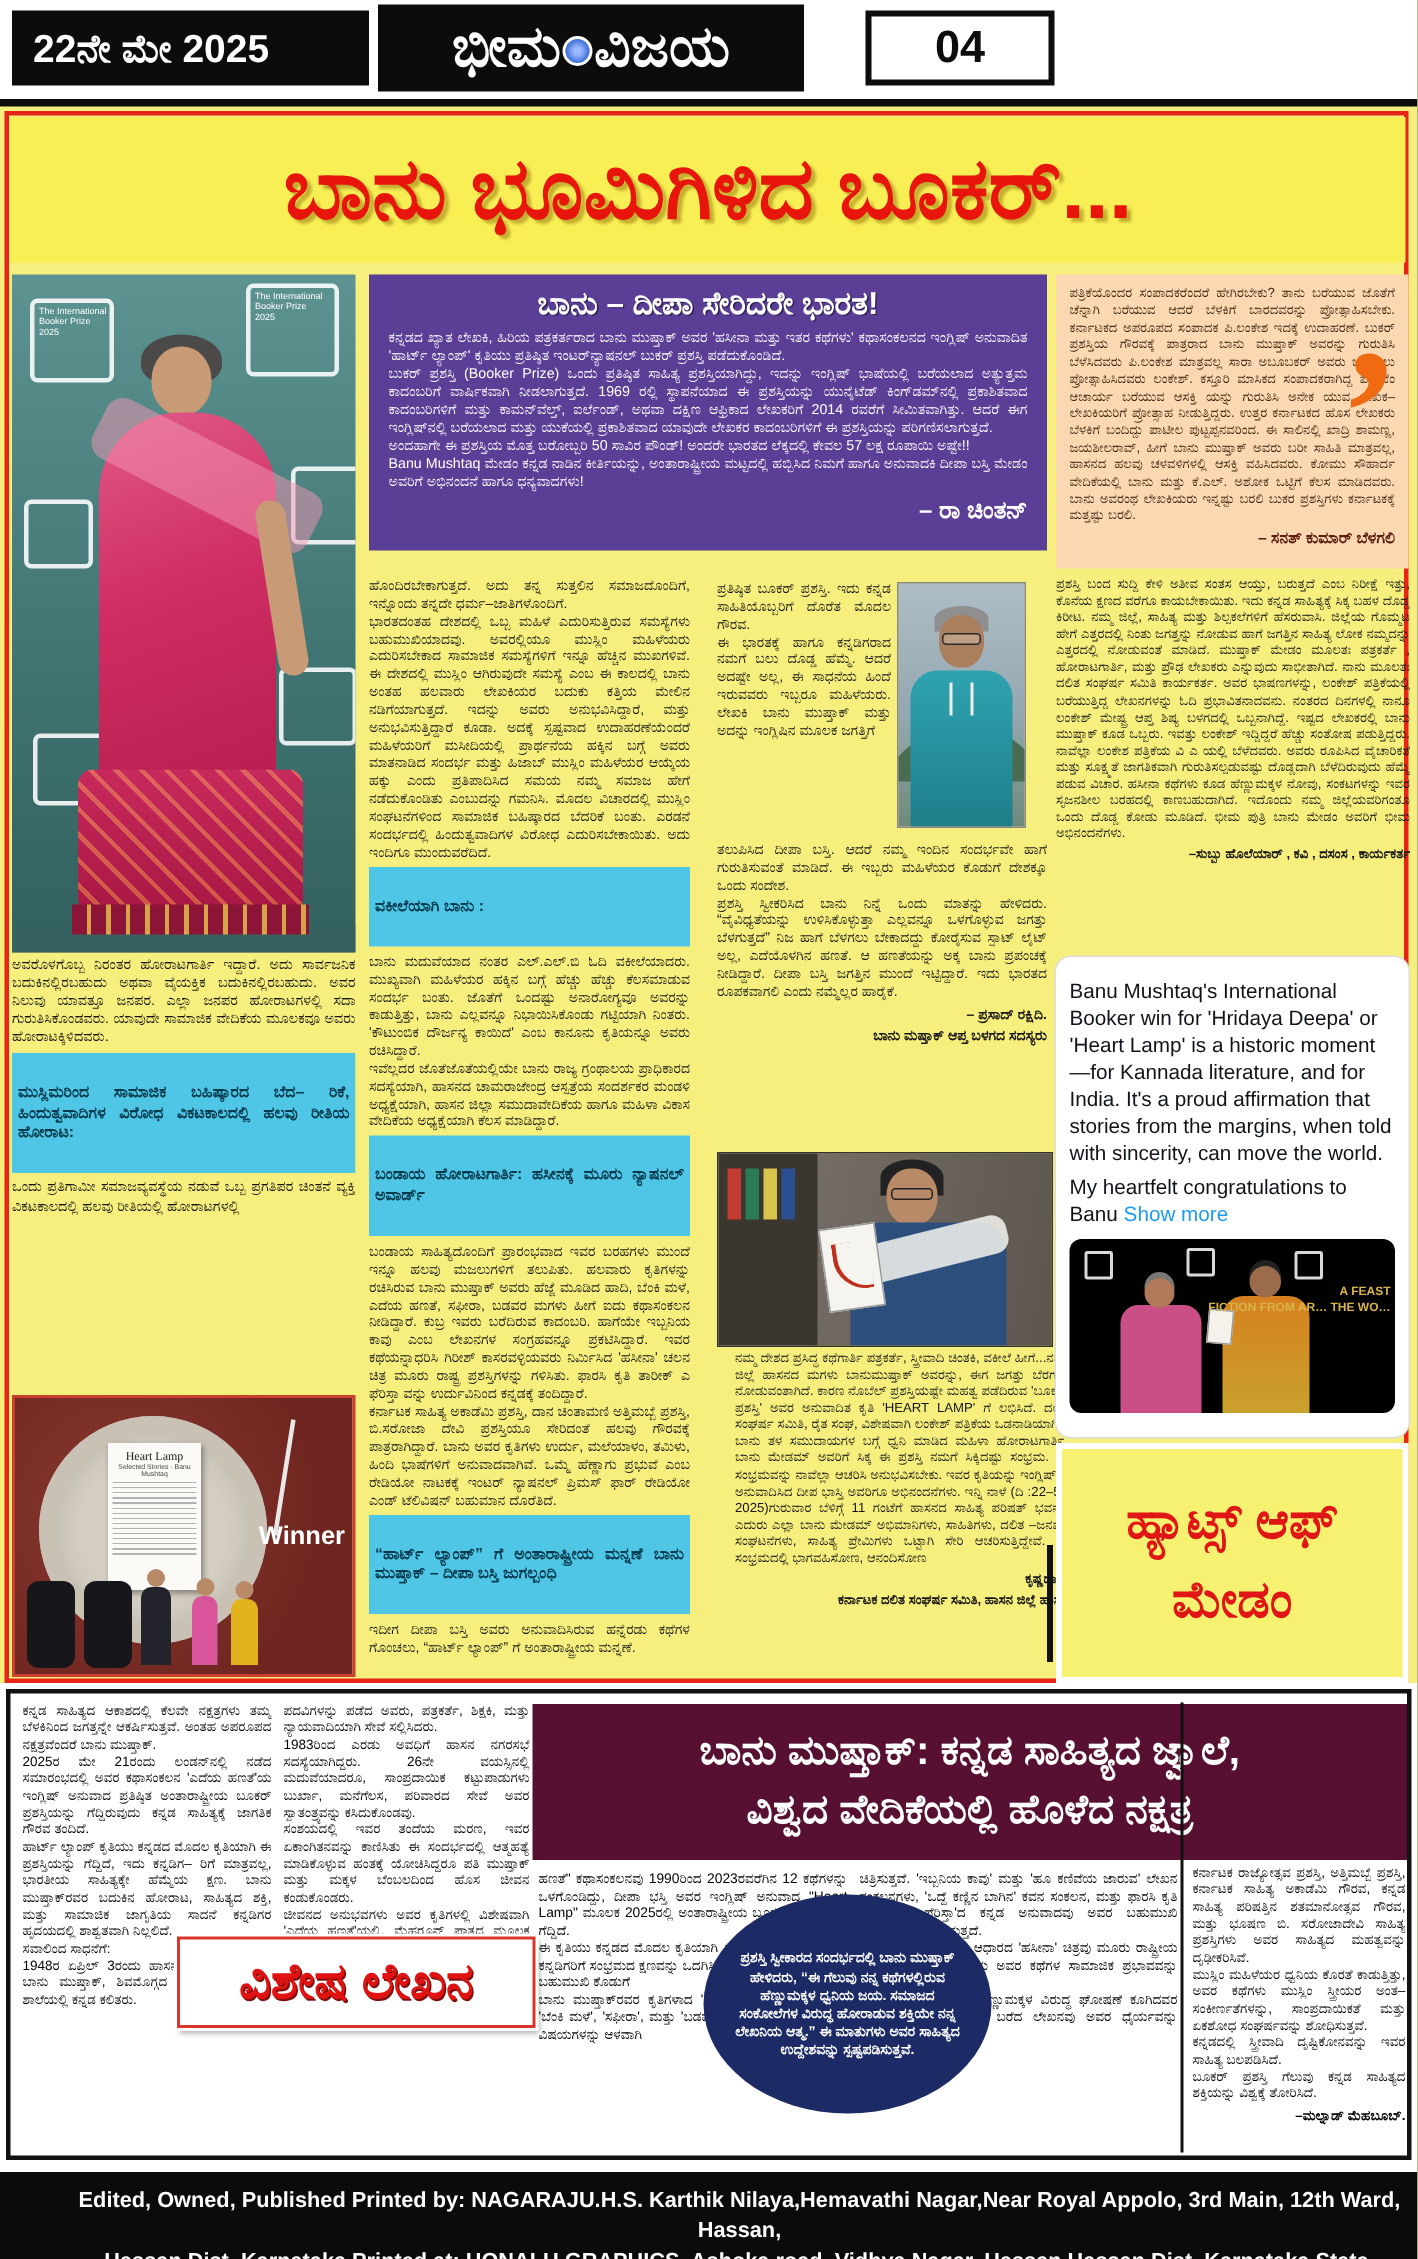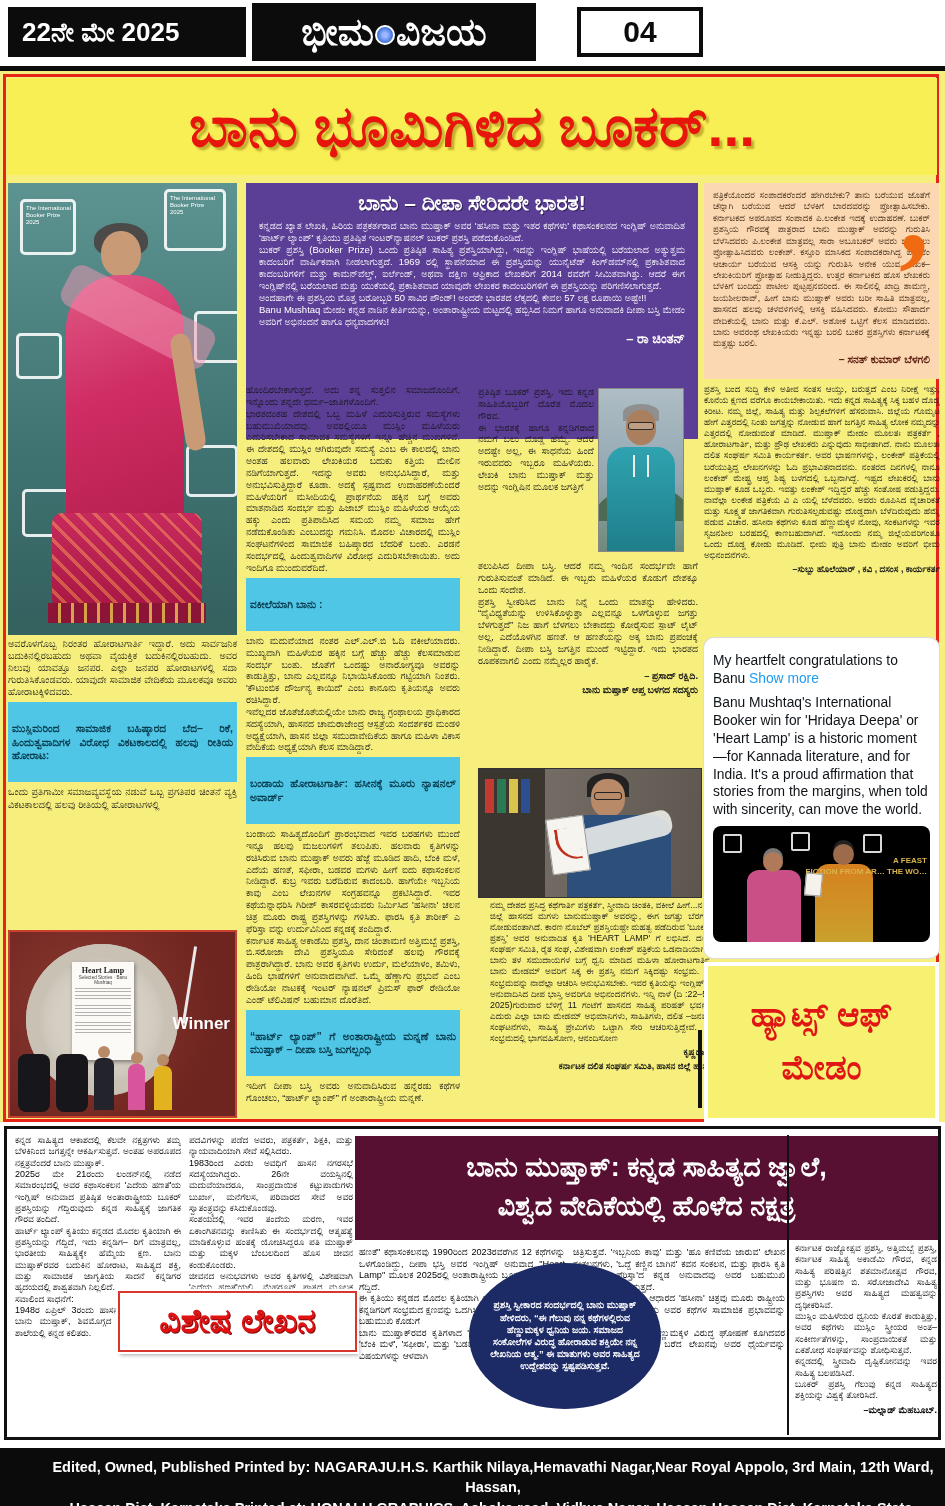--- a/index.html
+++ b/index.html
@@ -40,34 +40,34 @@
 
   
   .col{font-size:9.6px;line-height:1.26;color:#161616;}
   .subhead{background:#4fc6e6;color:#063a4d;font-weight:bold;font-size:10.6px;padding:20px 4px;margin:4px 0;display:block;}
   .sig{font-weight:bold;text-align:right;display:block;margin-top:3px;}
 
   .left-text{left:8px;top:638px;width:229px;height:288px;}
   .stage-photo{left:8px;top:930px;width:229px;height:188px;background:radial-gradient(circle at 32% 42%,#8a3a30,#6e241f 75%);border:2px solid #c8402f;box-sizing:border-box;overflow:hidden;}
   .plate{position:absolute;left:16px;top:12px;width:152px;height:152px;border-radius:50%;background:#d5cec2;box-shadow:inset 0 0 0 12px #c9c1b4,inset 0 0 28px rgba(0,0,0,.3);}
   .stage-card{position:absolute;left:62px;top:30px;width:62px;height:98px;background:#fbfaf6;text-align:center;padding:4px 3px;box-sizing:border-box;box-shadow:1px 2px 4px rgba(0,0,0,.4);}
-  .stage-card .ct{font-family:"Liberation Serif",serif;font-size:8px;font-weight:bold;color:#222;}
+  .stage-card .ct{font-family:"Liberation Serif",serif;font-size:8px;font-weight:normal;color:#222;}
   .stage-card .cs{font-size:4.6px;color:#444;}
   .stage-card .cl{height:50px;margin-top:3px;background:repeating-linear-gradient(#777 0 0.8px,transparent 0.8px 3.4px);opacity:.55;}
   .winner{position:absolute;right:5px;top:82px;color:#fff;font-weight:bold;font-size:17px;}
   .knife{position:absolute;right:44px;top:14px;width:3px;height:78px;background:#e8e8e8;transform:rotate(9deg);}
   .cyl{position:absolute;bottom:4px;width:32px;height:58px;background:#17171b;border-radius:8px;}
   .fig{position:absolute;bottom:6px;border-radius:7px 7px 0 0;}
   .fig::before{content:"";position:absolute;left:50%;top:-12px;transform:translateX(-50%);width:12px;height:12px;border-radius:50%;background:#b98a68;}
 
   
-  .purple{left:246px;top:183px;width:452px;height:256px;background:#5b3e96;color:#fff;padding:8px 13px;box-sizing:border-box;overflow:hidden;}
+  .purple{left:246px;top:183px;width:452px;height:184px;background:#5b3e96;color:#fff;padding:8px 13px;box-sizing:border-box;overflow:hidden;}
   .purple .t{font-size:21px;font-weight:bold;text-align:center;margin-bottom:5px;text-shadow:1px 1px 0 #2e1d55;}
   .purple .b{font-size:9.5px;line-height:1.26;text-align:justify;}
-  .purple .s{font-size:13px;}
+  .purple .s{font-size:16px;}
 
   
   .peach{left:704px;top:183px;width:235px;height:196px;background:#fbd8b2;color:#3a2410;padding:7px 9px;box-sizing:border-box;overflow:hidden;}
   .peach .b{font-size:8.8px;line-height:1.3;text-align:justify;}
   .peach .s{color:#5c1d10;font-size:10.5px;}
   .quote-mark{position:absolute;right:10px;top:-30px;font-size:120px;font-weight:bold;color:#f06a12;font-family:"Liberation Serif",serif;line-height:1;}
 
   .mid-col{left:246px;top:384px;width:214px;height:736px;font-size:9.4px;}
   .colb-top{left:478px;top:386px;width:116px;height:170px;font-size:9.4px;}
   .man-photo{left:598px;top:388px;width:84px;height:162px;background:linear-gradient(#aebdc6,#93a7b0 55%,#6f8a7a);overflow:hidden;border:1px solid #888;}
@@ -256,24 +256,24 @@
     <span class="sig">ಕೃಷ್ಣದಾಸ್</span>
     <span class="sig">ಕರ್ನಾಟಕ ದಲಿತ ಸಂಘರ್ಷ ಸಮಿತಿ,  ಹಾಸನ ಜಿಲ್ಲೆ ಹಾಸನ</span>
   </div>
 
   <div class="abs subbu col just clip">
     <span class="pl">ಪ್ರಶಸ್ತಿ ಬಂದ ಸುದ್ದಿ ಕೇಳಿ ಅತೀವ ಸಂತಸ ಆಯ್ತು, ಬರುತ್ತದೆ ಎಂಬ ನಿರೀಕ್ಷೆ ಇತ್ತು, ಕೊನೆಯ ಕ್ಷಣದ ವರೆಗೂ ಕಾಯಬೇಕಾಯಿತು. ಇದು ಕನ್ನಡ ಸಾಹಿತ್ಯಕ್ಕೆ ಸಿಕ್ಕ ಬಹಳ ದೊಡ್ಡ ಕಿರೀಟ. ನಮ್ಮ ಜಿಲ್ಲೆ, ಸಾಹಿತ್ಯ ಮತ್ತು ಶಿಲ್ಪಕಲೆಗಳಿಗೆ ಹೆಸರುವಾಸಿ. ಜಿಲ್ಲೆಯ ಗೊಮ್ಮಟ ಹೇಗೆ ಎತ್ತರದಲ್ಲಿ ನಿಂತು ಜಗತ್ತನ್ನು ನೋಡುವ ಹಾಗೆ ಜಗತ್ತಿನ ಸಾಹಿತ್ಯ ಲೋಕ ನಮ್ಮದನ್ನು ಎತ್ತರದಲ್ಲಿ ನೋಡುವಂತೆ ಮಾಡಿದೆ. ಮುಷ್ತಾಕ್ ಮೇಡಂ ಮೂಲತಃ ಪತ್ರಕರ್ತೆ , ಹೋರಾಟಗಾರ್ತಿ, ಮತ್ತು ಪ್ರೌಢ ಲೇಖಕರು ಎನ್ನುವುದು ಸಾಭೀತಾಗಿದೆ. ನಾನು ಮೂಲತಃ ದಲಿತ ಸಂಘರ್ಷ ಸಮಿತಿ ಕಾರ್ಯಕರ್ತ. ಅವರ ಭಾಷಣಗಳನ್ನು, ಲಂಕೇಶ್ ಪತ್ರಿಕೆಯಲ್ಲಿ ಬರೆಯುತ್ತಿದ್ದ ಲೇಖನಗಳನ್ನು ಓದಿ ಪ್ರಭಾವಿತನಾದವನು. ನಂತರದ ದಿನಗಳಲ್ಲಿ ನಾನೂ ಲಂಕೇಶ್ ಮೇಷ್ಟ್ರ ಆಪ್ತ ಶಿಷ್ಯ ಬಳಗದಲ್ಲಿ ಒಬ್ಬನಾಗಿದ್ದೆ. ಇಷ್ಟದ ಲೇಖಕರಲ್ಲಿ ಬಾನು ಮುಷ್ತಾಕ್ ಕೂಡ ಒಬ್ಬರು. ಇವತ್ತು ಲಂಕೇಶ್ ಇದ್ದಿದ್ದರೆ ಹೆಚ್ಚು ಸಂತೋಷ ಪಡುತ್ತಿದ್ದರು. ನಾವೆಲ್ಲಾ ಲಂಕೇಶ ಪತ್ರಿಕೆಯ ವಿ ಎ ಯಲ್ಲಿ ಬೆಳೆದವರು. ಅವರು ರೂಪಿಸಿದ ವೈಚಾರಿಕತೆ ಮತ್ತು ಸೂಕ್ಷ್ಮತೆ ಜಾಗತಿಕವಾಗಿ ಗುರುತಿಸಲ್ಪಡುವಷ್ಟು ದೊಡ್ಡದಾಗಿ ಬೆಳೆದಿರುವುದು ಹೆಮ್ಮೆ ಪಡುವ ವಿಚಾರ. ಹಸೀನಾ ಕಥೆಗಳು ಕೂಡ ಹೆಣ್ಣುಮಕ್ಕಳ ನೋವು, ಸಂಕಟಗಳನ್ನು ಇವರ ಸೃಜನಶೀಲ ಬರಹದಲ್ಲಿ ಕಾಣಬಹುದಾಗಿದೆ. ಇದೊಂದು ನಮ್ಮ ಜಿಲ್ಲೆಯವರಿಗಂತೂ ಒಂದು ದೊಡ್ಡ ಕೋಡು ಮೂಡಿದೆ. ಭೀಮ ಪುತ್ರಿ ಬಾನು ಮೇಡಂ ಅವರಿಗೆ ಭೀಮ ಅಭಿನಂದನೆಗಳು.</span>
     <span class="sig">–ಸುಬ್ಬು ಹೊಲೆಯಾರ್ , ಕವಿ , ದಸಂಸ , ಕಾರ್ಯಕರ್ತ</span>
   </div>
 
   <div class="abs tweet">
+    <div class="tw-text">Banu Mushtaq's International Booker win for 'Hridaya Deepa' or 'Heart Lamp' is a historic moment —for Kannada literature, and for India. It's a proud affirmation that stories from the margins, when told with sincerity, can move the world.</div>
     <div class="tw-text">
       <span>My heartfelt congratulations to Banu </span><span class="tw-showmore">Show more</span>
     </div>
-    <div class="tw-text">Banu Mushtaq's International Booker win for 'Hridaya Deepa' or 'Heart Lamp' is a historic moment —for Kannada literature, and for India. It's a proud affirmation that stories from the margins, when told with sincerity, can move the world.</div>
     <div class="tw-photo">
       <div class="t-sq" style="left:10px;top:8px;"></div>
       <div class="t-sq" style="left:78px;top:6px;"></div>
       <div class="t-sq" style="left:150px;top:8px;"></div>
       <div class="t-w1"></div>
       <div class="t-w2"></div>
       <div class="t-card"></div>
       <div class="t-caption">
         <div>A FEAST</div>
         <div>FICTION FROM AR… THE WO…</div>

